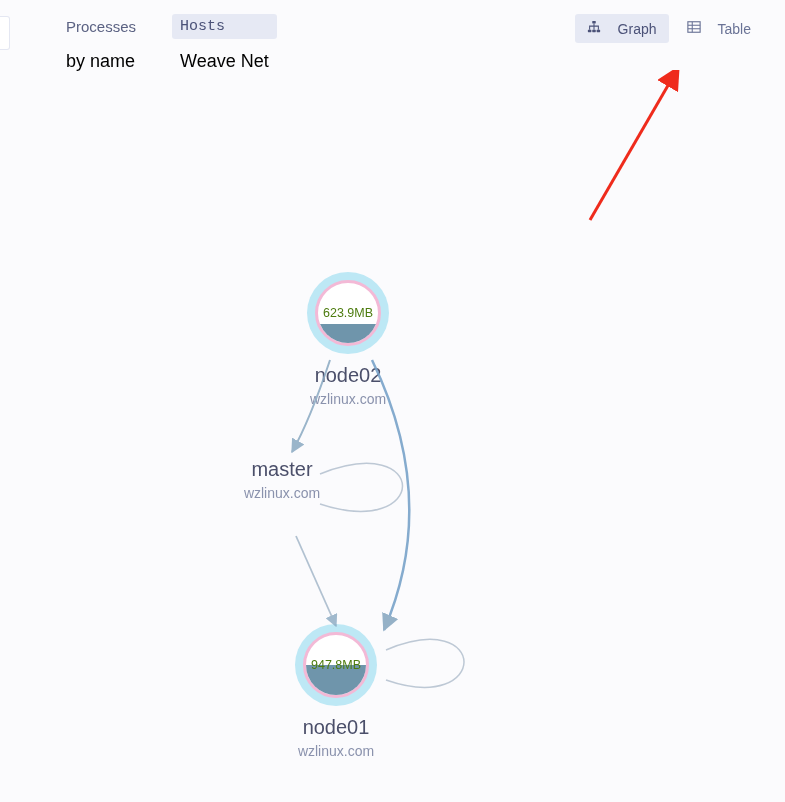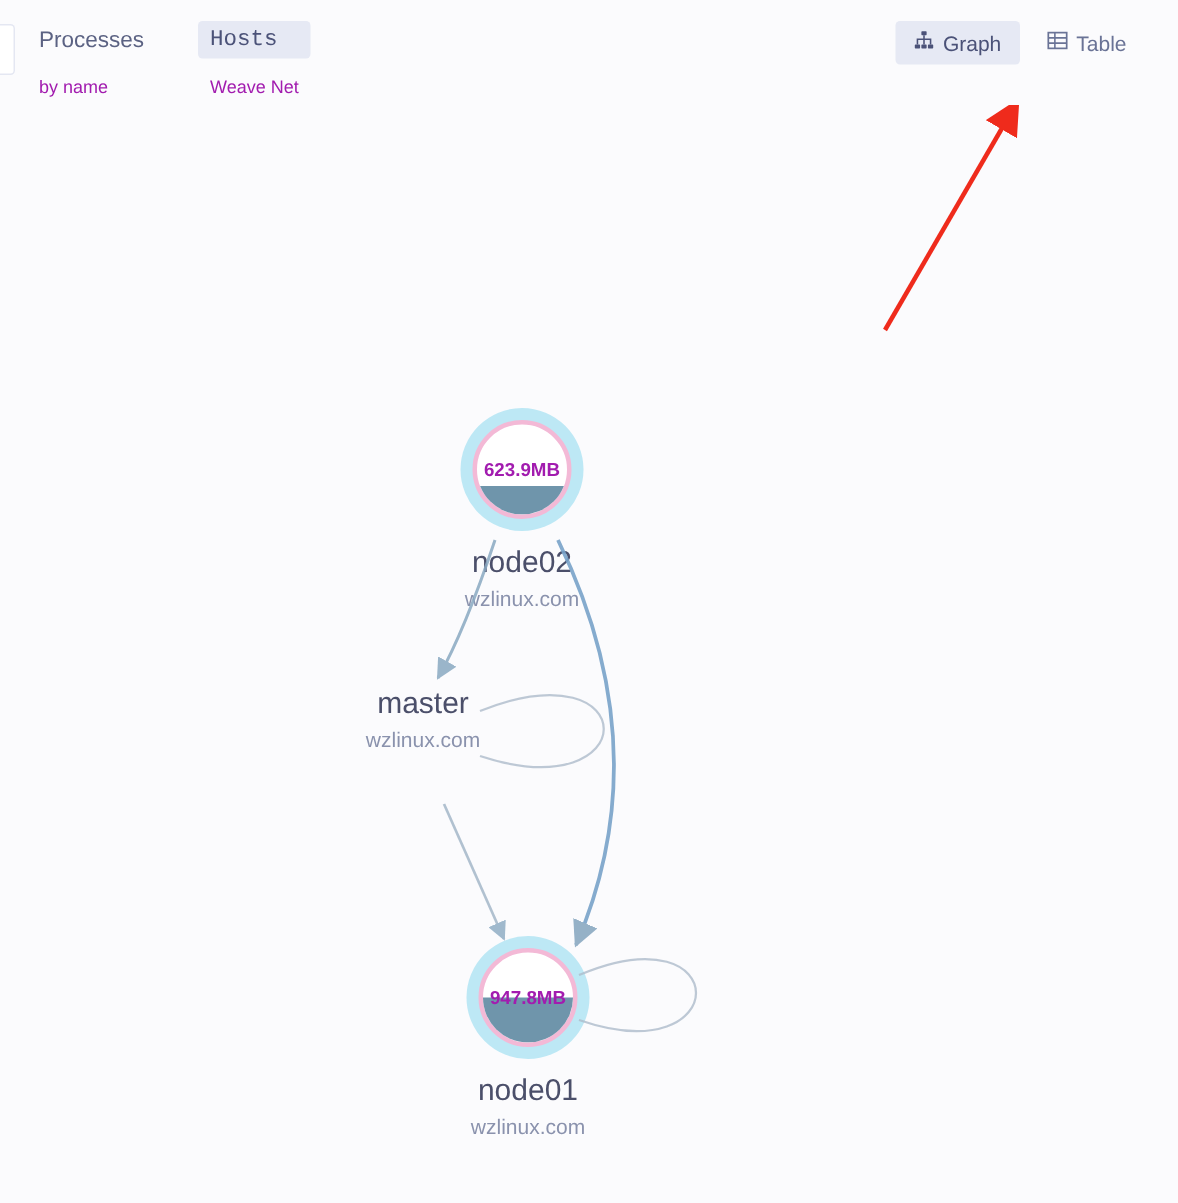--- a/index.html
+++ b/index.html
@@ -11,48 +11,49 @@
     position: relative;
     overflow: hidden;
     color: #5b6b8c;
   }
   .topbar {
     display: flex;
     padding: 14px 18px 0 18px;
     gap: 28px;
     position: relative;
     z-index: 10;
+    margin-left: 40px;
   }
   .edge-slice {
     position: absolute;
     left: 0; top: 16px;
     width: 10px; height: 34px;
     background: #fff;
     border: 1px solid #e4e7f2;
     border-left: none;
     border-radius: 0 3px 3px 0;
   }
   .scope-col { display: flex; flex-direction: column; gap: 10px; }
   .scope-head {
     color: #5b6283; font-size: 15px; cursor: pointer; padding: 4px 8px;
     border-radius: 3px;
   }
   .scope-head.active { background: #e6e9f4; color:#4b5278;font-family:Liberation Mono, monospace;}
   .scope-sub {
-    color: #a21caf; font-size: 12px; cursor: pointer; padding: 2px 8px;
+    color: #000000; font-size: 18px; cursor: pointer; padding: 2px 8px;
   }
   .right-panel {
     position: absolute;
     right: 22px; top: 14px;
     display: flex; flex-direction: column; gap: 10px; align-items: flex-end;
     z-index: 10;
   }
   .btn-row { display: flex; gap: 6px; }
   .btn {
-    display: inline-flex; align-items: center; gap: 6px;
+    display: inline-flex; align-items: center; gap: 17px;
     font-size: 14px; padding: 6px 12px;
     border-radius: 3px; cursor: pointer;
     color: #6a7396; background: transparent;
   }
   .btn.active { background: #e6e9f4; color:#4b5278; font-weight:500;}
   .btn.sub { font-size: 13px; padding: 5px 10px;}
   .ico { display:inline-block; }
   svg.mini { width:14px; height:14px; fill: currentColor; }
   .pin { color:#f26d3d; font-size:12px; margin-left:2px;}
   .graph {
@@ -77,21 +78,21 @@
     border: 3px solid #f3b9d6;
     display:flex; align-items:center; justify-content:center;
     overflow:hidden; position:relative;
   }
   .fill {
     position:absolute; left:0; right:0; bottom:0;
     background:#6f95ab;
   }
   .val {
     position:relative; z-index:2;
-    font-size:12.5px; color:#a21caf; font-weight:700;
+    font-size:12.5px; color:#4d7c0f; font-weight:400;
   }
   .nlabel { margin-top:10px; font-size:20px; color:#4b4f6a;}
   .ndomain { margin-top:4px; font-size:14px; color:#8a92ad;}
   .arrow-annot {
     position:absolute;
     z-index:5;
     pointer-events:none;
   }
 </style>
 </head>
@@ -165,21 +166,21 @@
   </div>
   <div class="nlabel">node02</div>
   <div class="ndomain">wzlinux.com</div>
 </div>
 
 <div class="node" style="left:234px; top:448px;">
   <div class="nlabel">master</div>
   <div class="ndomain">wzlinux.com</div>
 </div>
 
-<div class="node" style="left:304px; top:624px;">
+<div class="node" style="left:288px; top:624px;">
   <div class="ring">
     <div class="ring2">
       <div class="fill" style="height:50%;"></div>
       <div class="val">947.8MB</div>
     </div>
   </div>
   <div class="nlabel">node01</div>
   <div class="ndomain">wzlinux.com</div>
 </div>
 

